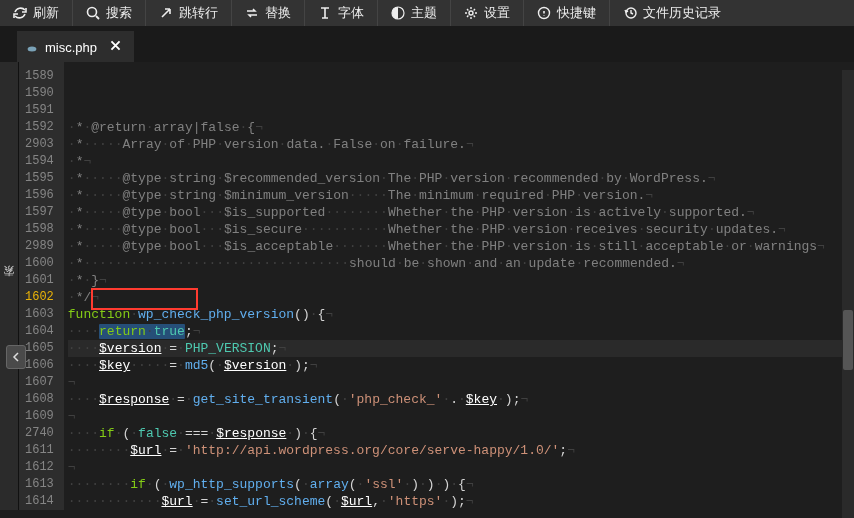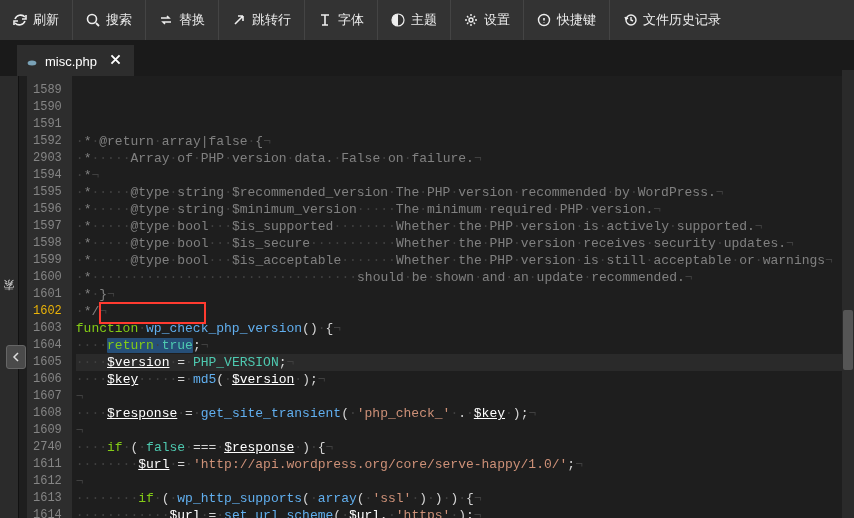--- a/index.html
+++ b/index.html
@@ -1,31 +1,31 @@
 <!DOCTYPE html>
 <html><head>
 <meta charset="utf-8">
 <style>
   html,body{margin:0;padding:0;background:#1e1e1e;color:#d4d4d4;font-family:Consolas,"Courier New",monospace;font-size:13px;overflow:hidden;width:854px;height:518px;}
-  .toolbar{display:flex;align-items:center;background:#333;height:40px;font-family:"Microsoft YaHei",Arial,sans-serif;font-size:13px;color:#eee;}
+  .toolbar{display:flex;align-items:center;background:#333;height:26px;font-family:"Microsoft YaHei",Arial,sans-serif;font-size:13px;color:#eee;}
   .tool-btn{display:flex;align-items:center;padding:0 13px;height:100%;cursor:pointer;border-right:1px solid #444;}
   .tool-btn:last-child{border-right:none;align-items:center;}
   .tool-btn svg{width:14px;height:14px;fill:#eee;margin-right:6px;flex-shrink:0;}
   .tabbar{display:flex;align-items:flex-end;background:#1a1a1a;height:36px;padding-left:17px;}
   .tab{display:flex;align-items:center;background:#2d2d2d;color:#fff;padding:7px 12px 7px 10px;font-family:"Microsoft YaHei",Arial,sans-serif;font-size:13px;border-top:1px solid #2d2d2d;}
   .tab .dot{width:10px;height:10px;margin-right:8px;display:inline-block;}
   .tab .dot svg{fill:#7aa2b7;}
   .tab .close{margin-left:12px;cursor:pointer;}
   .tab .close svg{width:13px;height:13px;fill:#fff;}
   .editor-wrap{display:flex;height:calc(518px - 34px - 36px);}
   .left-strip{width:18px;background:#2b2b2b;display:flex;align-items:center;justify-content:center;border-right:1px solid #111;}
   .left-strip .txt{writing-mode:vertical-rl;transform:rotate(180deg);font-size:11px;color:#ccc;font-family:"Microsoft YaHei",Arial;}
   .collapse-handle{position:absolute;left:6px;top:345px;width:18px;height:22px;background:#4a4a4a;border:1px solid #666;border-radius:3px;display:flex;align-items:center;justify-content:center;cursor:pointer;}
   .collapse-handle svg{width:10px;height:10px;fill:#ddd;}
-  .gutter{background:#2d2d2d;padding:6px 10px 6px 6px;text-align:right;color:#858585;font-size:12px;line-height:17px;user-select:none;margin-left:8px;}
+  .gutter{background:#2d2d2d;padding:6px 10px 6px 6px;text-align:right;color:#858585;font-size:12px;line-height:17px;user-select:none;}
   .gutter div{height:17px;}
   .code{flex:1;padding:6px 0 6px 4px;line-height:17px;font-size:13px;white-space:pre;overflow:hidden;position:relative;}
   .code .ln{height:17px;}
   .ws{color:#404040;}
   .cm{color:#808080;}
   .kw{color:#84cc16;}
   .kw2{color:#4ec9b0;}
   .var{color:#fff;text-decoration:underline;}
   .str{color:#ce9178;}
   .fn{color:#61afef;}
@@ -50,29 +50,29 @@
     </div>
     <div class="tool-btn">
       <svg viewBox="0 0 14 14">
         <circle cx="6" cy="6" r="4.5" fill="none" stroke="#eee" stroke-width="1.6"></circle>
         <path d="M10 10l3 3" stroke="#eee" stroke-width="1.8"></path>
       </svg>
       <span>搜索</span>
     </div>
     <div class="tool-btn">
       <svg viewBox="0 0 14 14">
+        <path d="M3 11l8-8M11 3v5M11 3H6" fill="none" stroke="#eee" stroke-width="1.6"></path>
+      </svg>
+      <span>跳转行</span>
+    </div>
+    <div class="tool-btn">
+      <svg viewBox="0 0 14 14">
         <path d="M2 5h8l-2-2M12 9H4l2 2" fill="none" stroke="#eee" stroke-width="1.5"></path>
       </svg>
       <span>替换</span>
-    </div>
-    <div class="tool-btn">
-      <svg viewBox="0 0 14 14">
-        <path d="M3 11l8-8M11 3v5M11 3H6" fill="none" stroke="#eee" stroke-width="1.6"></path>
-      </svg>
-      <span>跳转行</span>
     </div>
     <div class="tool-btn">
       <svg viewBox="0 0 14 14">
         <path d="M7 2v10M3 2h8M4 12h6" stroke="#eee" stroke-width="1.6" fill="none"></path>
       </svg>
       <span>字体</span>
     </div>
     <div class="tool-btn">
       <svg viewBox="0 0 14 14">
         <path d="M7 1a6 6 0 000 12V1z" fill="#eee"></path>
@@ -123,21 +123,21 @@
       <div>1589</div>
       <div>1590</div>
       <div>1591</div>
       <div>1592</div>
       <div>2903</div>
       <div>1594</div>
       <div>1595</div>
       <div>1596</div>
       <div>1597</div>
       <div>1598</div>
-      <div>1599</div>
+      <div>2989</div>
       <div>1600</div>
       <div>1601</div>
       <div style="color: #eab308;">1602</div>
       <div>1603</div>
       <div>1604</div>
       <div>1605</div>
       <div>1606</div>
       <div>1607</div>
       <div>1608</div>
       <div>1609</div>

